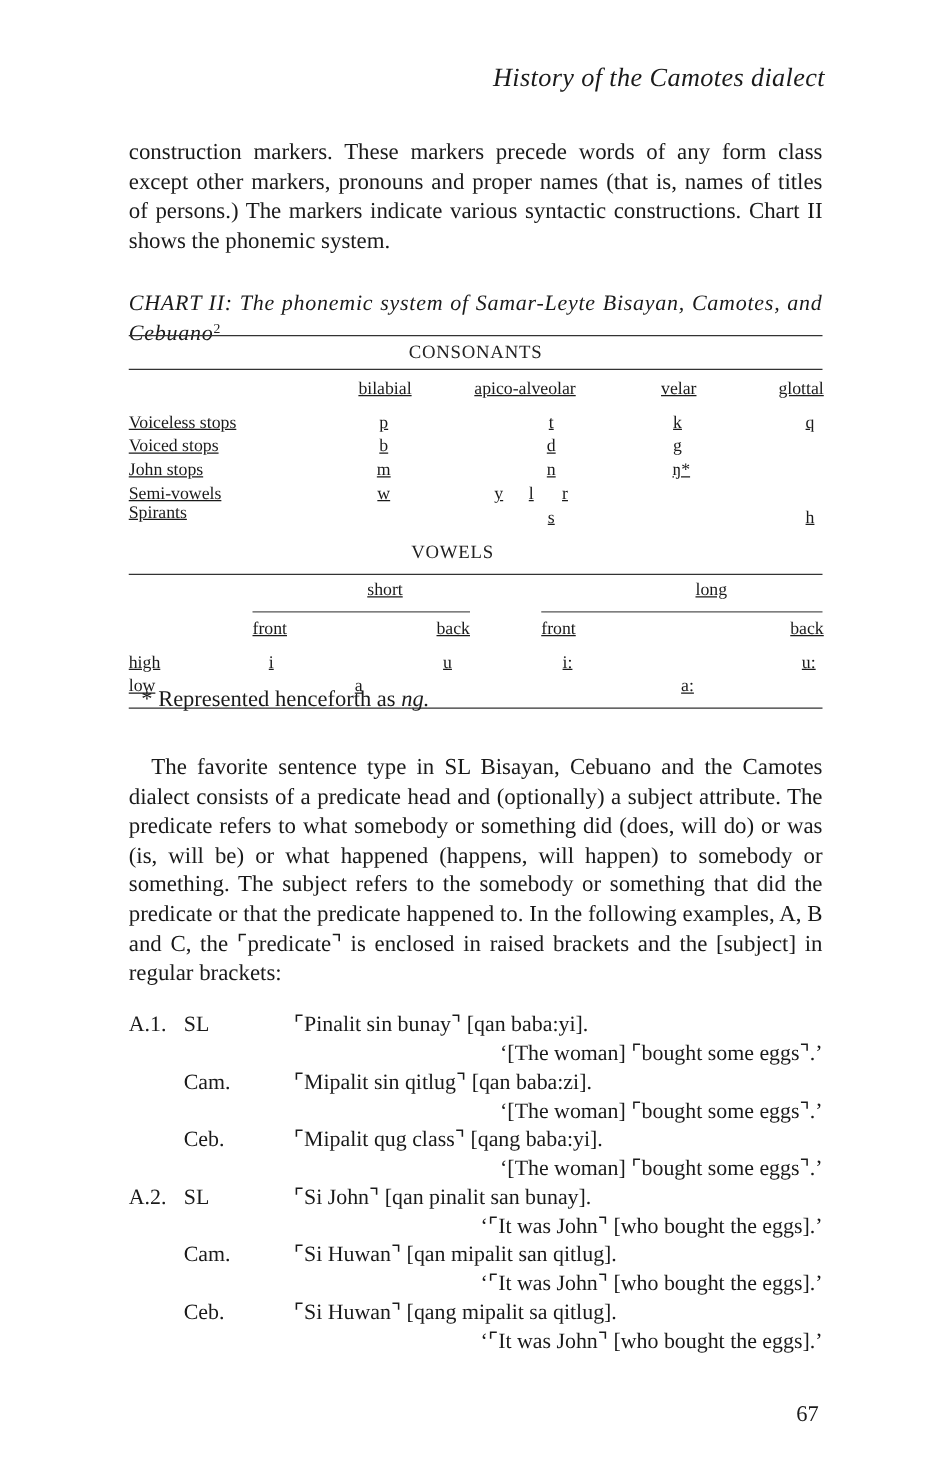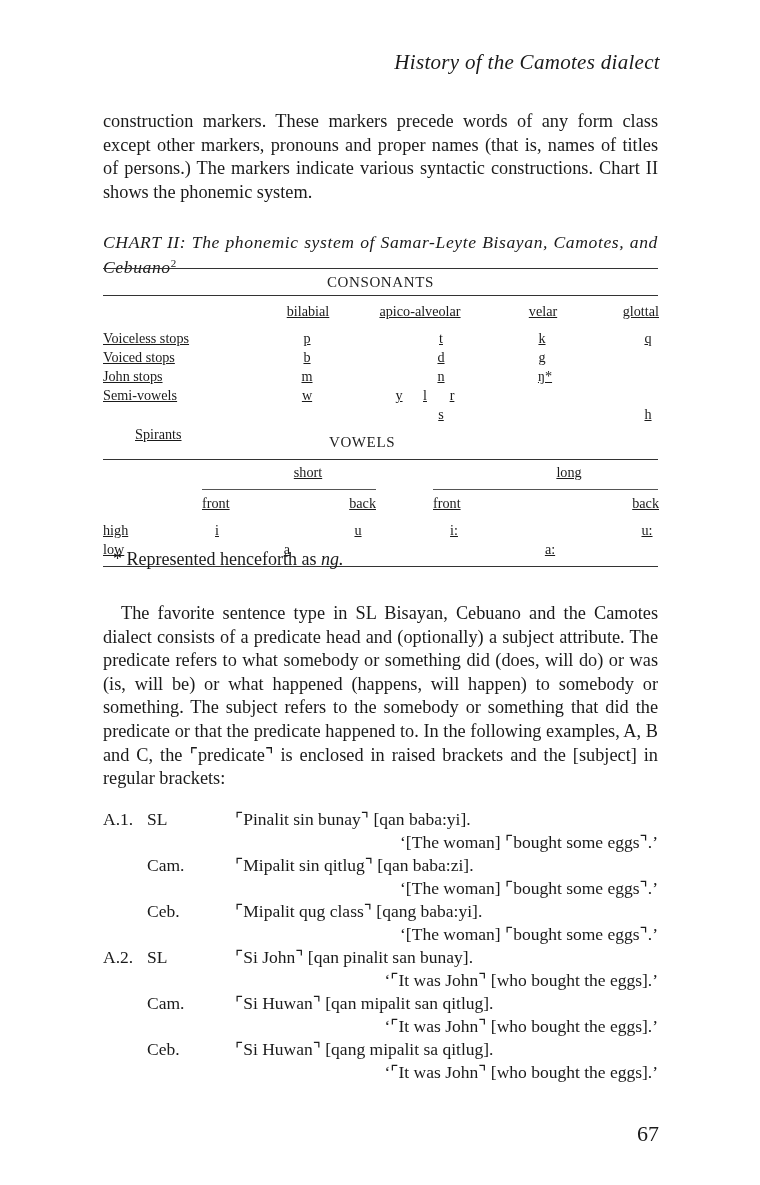--- a/index.html
+++ b/index.html
@@ -33,21 +33,21 @@
   .t { position: absolute; font-size: 14.2px; white-space: nowrap; text-decoration: underline; }
   .c { transform: translateX(-50%); }
   .r { transform: translateX(-100%); }
   .footnote { position: absolute; left: 113px; top: 549px; font-size: 18px; }
   .footnote i { font-style: italic; }
   .ex { position: absolute; font-size: 17.5px; white-space: nowrap; text-align: center; }
   .num { left: 103px; }
   .lang { left: 147px; }
   .text { left: 207px; margin-left: 28px; }
   .gloss { right: 102px; }
-  .pagenum { position: absolute; left: 637px; top: 1121px; font-size: 22px; }
+  .pagenum { position: absolute; left: 637px; top: 1121px; font-size: 18px; }
 </style>
 </head>
 <body>
 
 <div class="running-head">History of the Camotes dialect</div>
 
 <div class="para p1">
   <p>construction markers. These markers precede words of any form class except other markers, pronouns and proper names (that is, names of titles of persons.) The markers indicate various syntactic constructions. Chart II shows the phonemic system.</p>
 </div>
 
@@ -79,21 +79,21 @@
 <div class="t c" style="left:307px; top:368px;">m</div>
 <div class="t c" style="left:441px; top:368px;">n</div>
 <div class="t c" style="left:545px; top:368px;">ŋ*</div>
 
 <div class="t" style="left:103px; top:387px;">Semi-vowels</div>
 <div class="t c" style="left:307px; top:387px;">w</div>
 <div class="t c" style="left:399px; top:387px;">y</div>
 <div class="t c" style="left:425px; top:387px;">l</div>
 <div class="t c" style="left:452px; top:387px;">r</div>
 
-<div class="t" style="left:103px; top:426px;margin-left:32px;">Spirants</div>
+<div class="t" style="left:103px; top:402px;">Spirants</div>
 <div class="t c" style="left:441px; top:406px;">s</div>
 <div class="t c" style="left:648px; top:406px;">h</div>
 
 <div class="smallcaps" style="left:329px; top:434px;">VOWELS</div>
 <div class="rule" style="top:459px;"></div>
 <div class="t c" style="left:308px; top:464px;">short</div>
 <div class="t c" style="left:569px; top:464px;">long</div>
 <div class="subrule" style="left:202px; top:489px; width:174px;"></div>
 <div class="subrule" style="left:433px; top:489px; width:225px;"></div>
 

